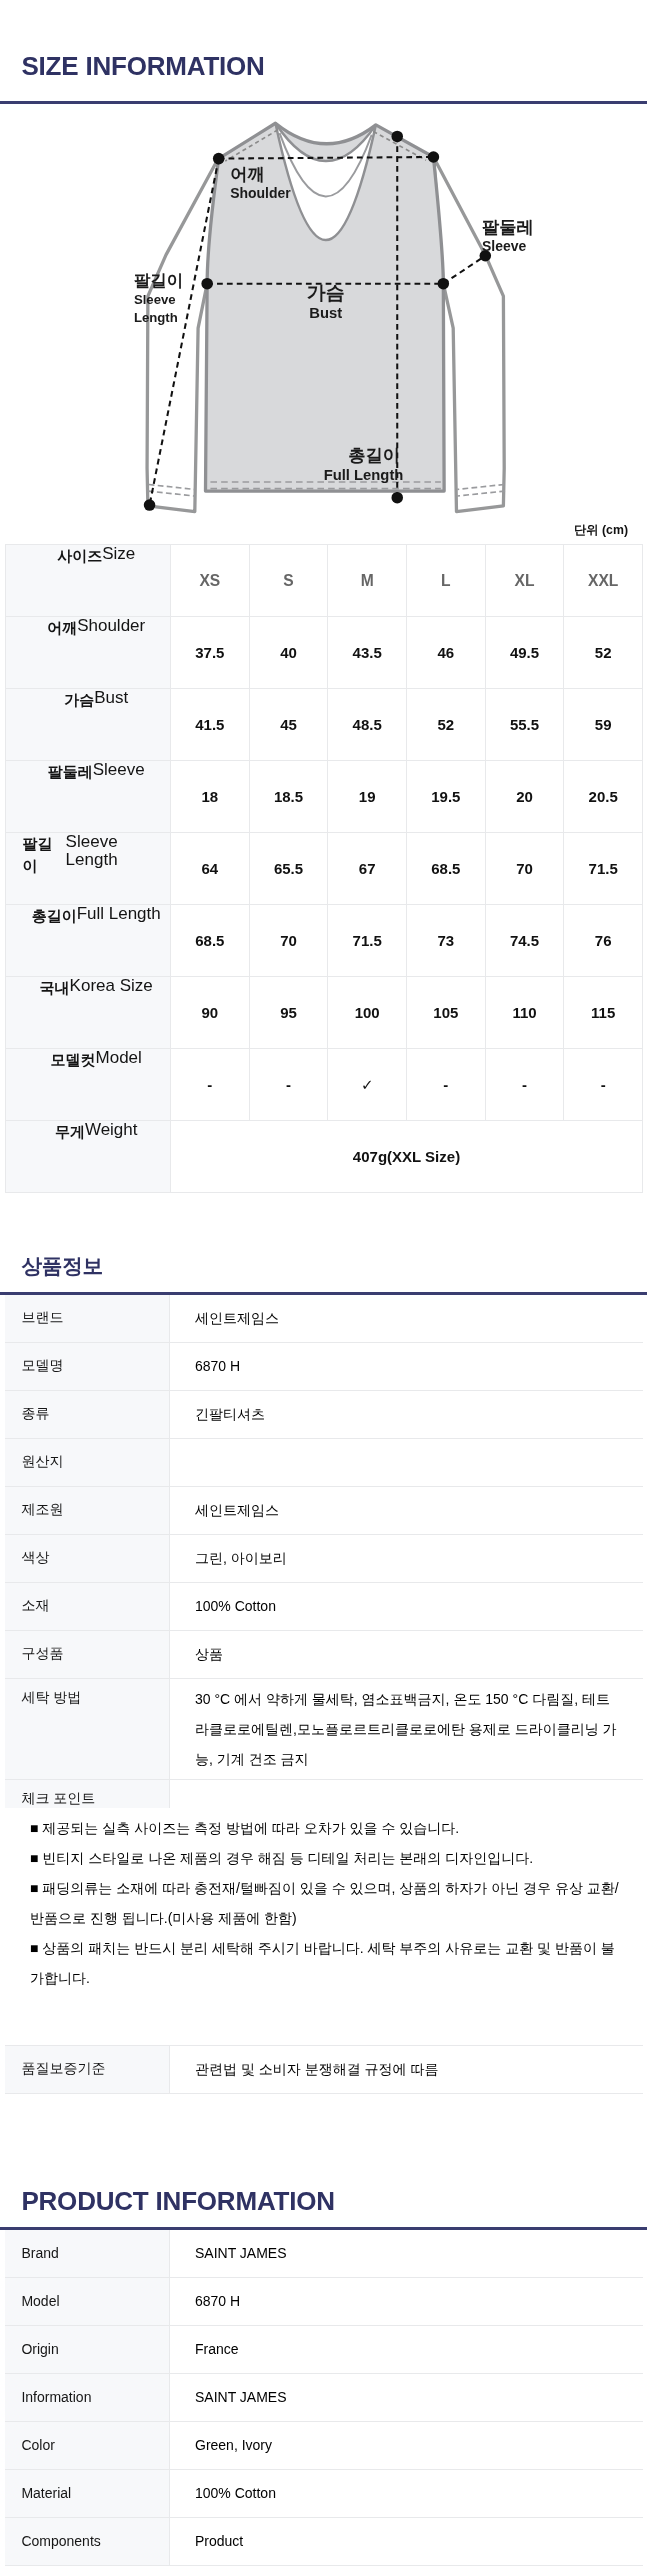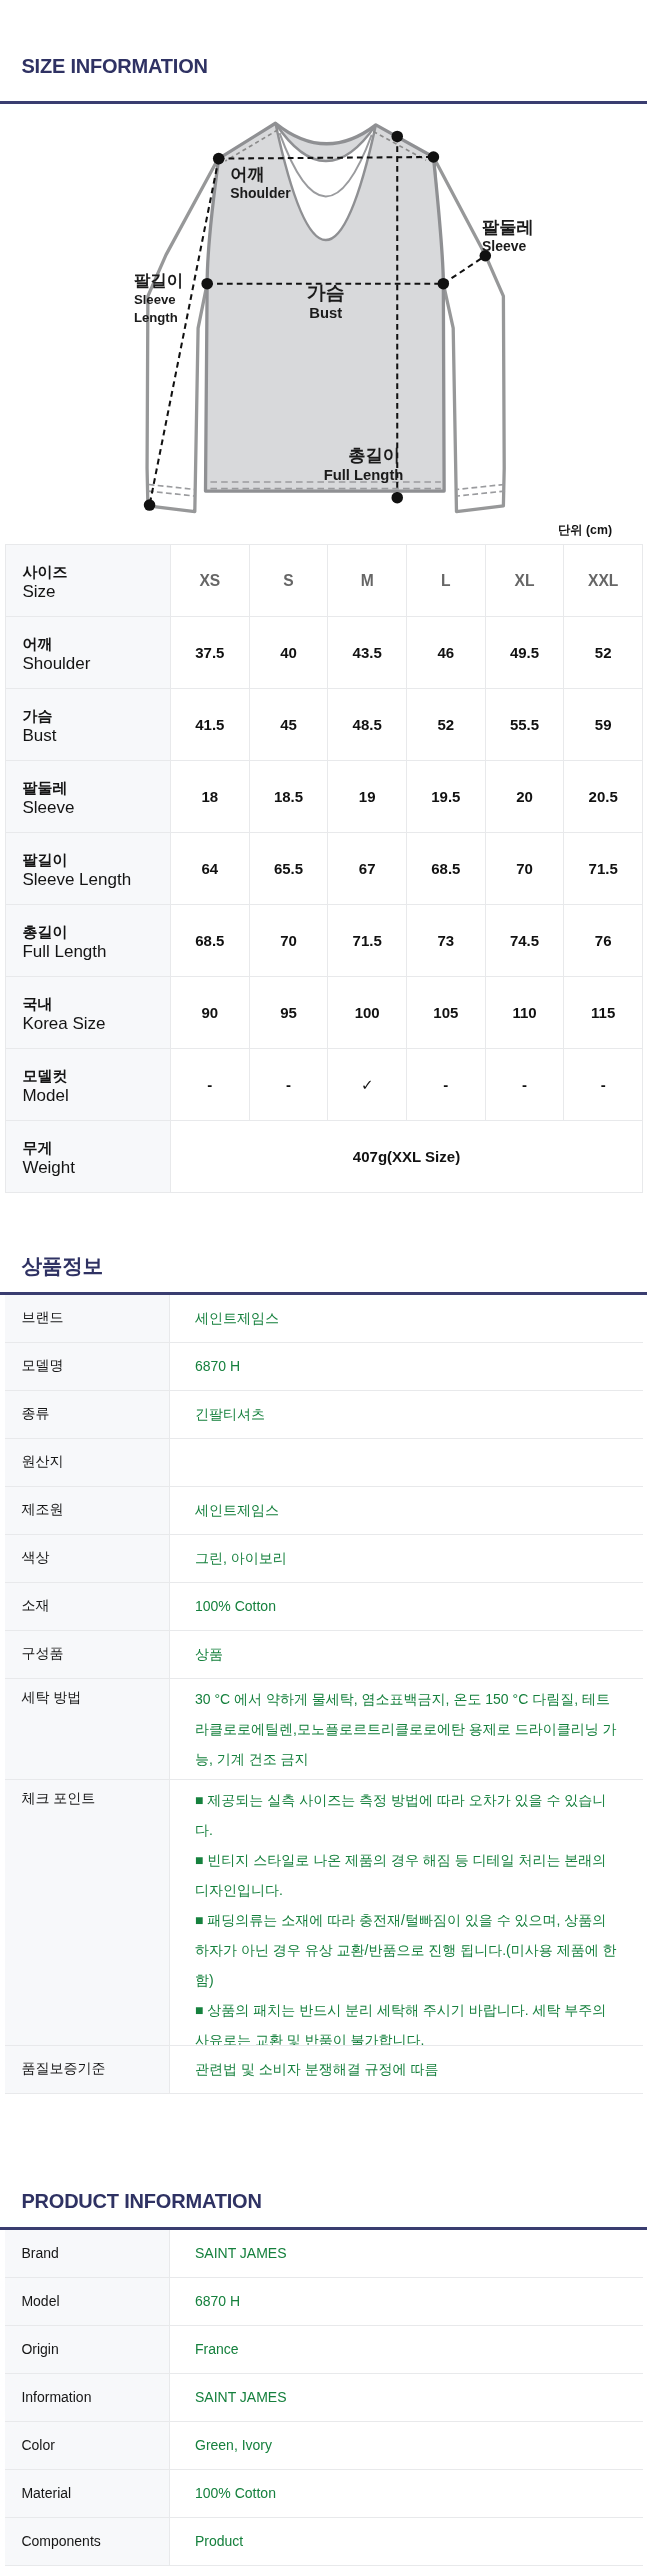--- a/index.html
+++ b/index.html
@@ -2,55 +2,55 @@
 <html style="font-size:13px"><head>
 <meta charset="utf-8">
 <style>
   html,body{margin:0;padding:0;}
   body{
     width:648px;height:2576px;background:#ffffff;overflow:hidden;
     font-family:"Liberation Sans","DejaVu Sans",sans-serif;color:#1b1b1b;
   }
   .page{padding-top:51px;}
   h2.sec{
-    margin:0 0 0 21.4px;font-size:20px;line-height:31px;font-weight:800;
+    margin:0 0 0 21.4px;font-size:26px;line-height:31px;font-weight:800;
     color:#2f3263;letter-spacing:-0.2px;
   }
   h2.sec-ko{font-size:20.6px;line-height:30px;margin-top:58px;}
   h2.sec-en2{margin-top:92px;}
   .rule{height:2.5px;background:#3a3d70;}
   .rule-1{margin-top:19px;}
   .rule-2{margin-top:10.7px;}
   .rule-3{margin-top:10.7px;}
   svg.diagram{display:block;margin:11.5px auto 0;overflow:visible;}
   svg text{font-family:"Liberation Sans","DejaVu Sans",sans-serif;fill:#1b1b1b;}
   .unit{height:16.4px;line-height:16.4px;margin-top:11.5px;text-align:right;
-        padding-right:36px;font-size:12.3px;font-weight:700;color:#111;}
+        padding-right:20px;font-size:12.3px;font-weight:700;color:#111;}
 
   
   .size-table{margin:6.6px 5px 0;border:0.8px solid #e8e9eb;border-bottom:none;}
   .st-row{display:flex;border-bottom:0.8px solid #e8e9eb;height:71px;}
   .st-label{width:164px;box-sizing:border-box;background:#f7f8fa;
-            display:flex;flex-direction:column;justify-content:center;padding-left:16.4px;}
+            display:flex;flex-direction:row;justify-content:center;padding-left:16.4px;}
   .lab-ko{font-size:15px;font-weight:700;line-height:22px;color:#141414;}
   .lab-en{font-size:17px;font-weight:500;line-height:18px;color:#141414;}
   .st-cell{flex:1;display:flex;align-items:center;justify-content:center;
            border-left:0.8px solid #e8e9eb;font-size:15px;font-weight:600;color:#111;}
   .st-size{color:#666;font-size:15.6px;font-weight:700;}
 
   
   .ptable{margin:0 5px;}
   .p-row{display:flex;border-bottom:0.8px solid #e8e9eb;height:47px;overflow:hidden;}
   .p-row.row-wash{height:100px;}
-  .p-row.row-check{height:265px;}
+  .p-row.row-check{height:265px;flex-direction:column;}
   .p-label{width:165px;box-sizing:border-box;background:#f7f8fa;border-right:0.8px solid #e8e9eb;
            display:flex;align-items:center;padding-left:16.4px;
            font-size:14px;font-weight:400;color:#161616;}
   .p-value{flex:1;display:flex;align-items:center;padding:0 20px 0 25px;
-           font-size:14px;font-weight:500;color:#15803d;line-height:30px;}
+           font-size:14px;font-weight:500;color:#000000;line-height:30px;}
   .p-row.multi .p-label{align-items:flex-start;padding-top:10px;}
   .p-row.multi .p-value{display:block;padding-top:5.8px;padding-bottom:5.8px;}
   .p-value p{margin:0;line-height:30px;}
 </style>
 </head>
 <body>
 
 <div class="page">
 
   <section>

